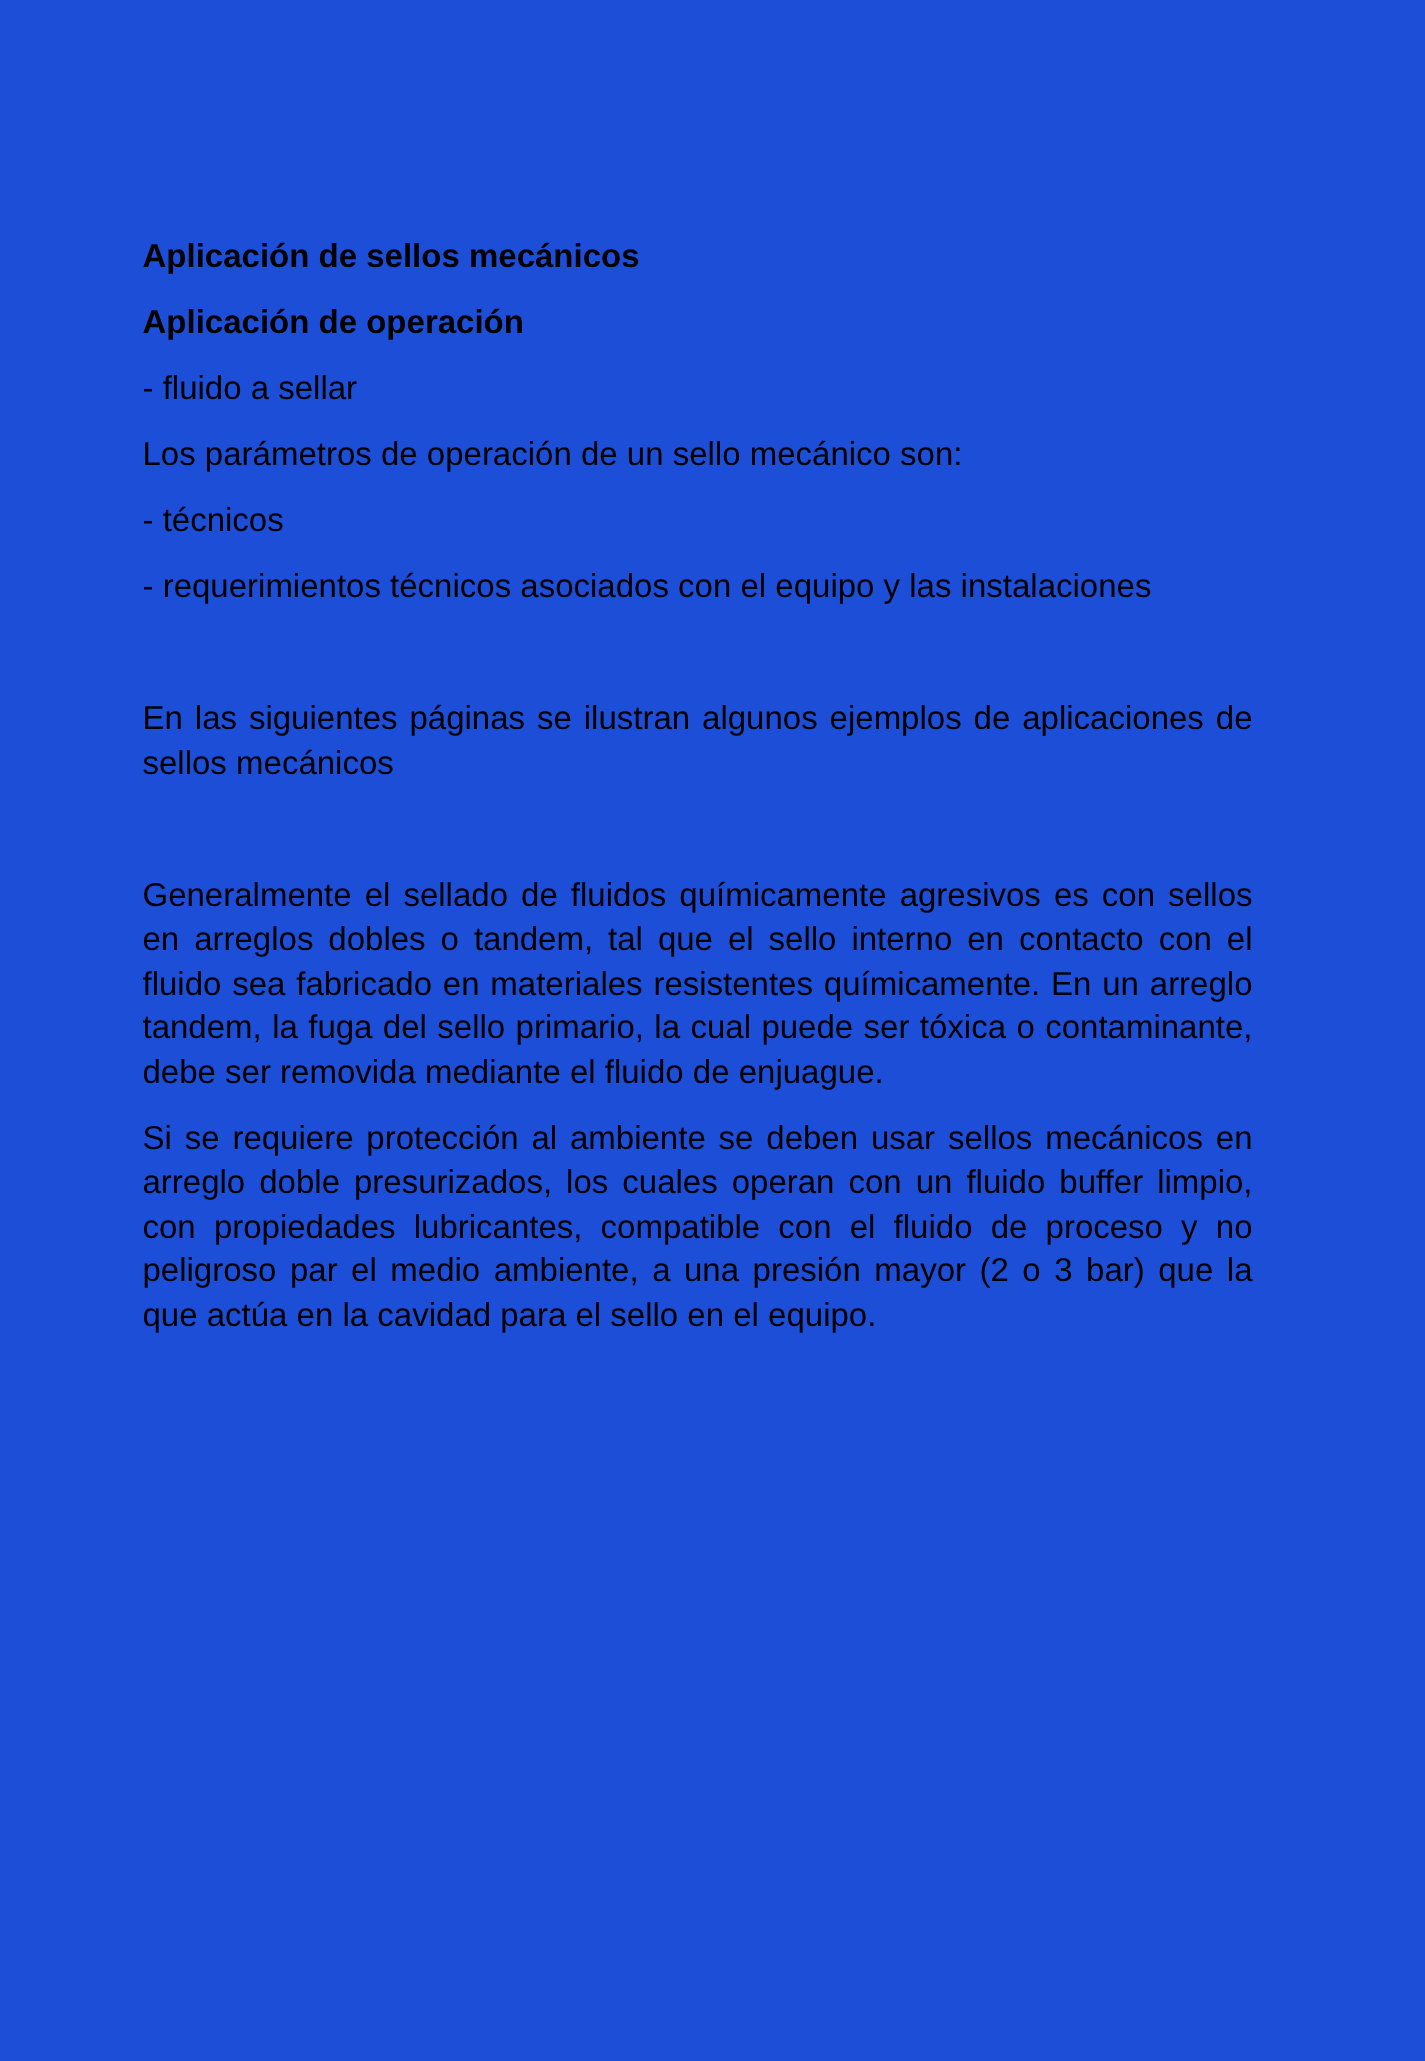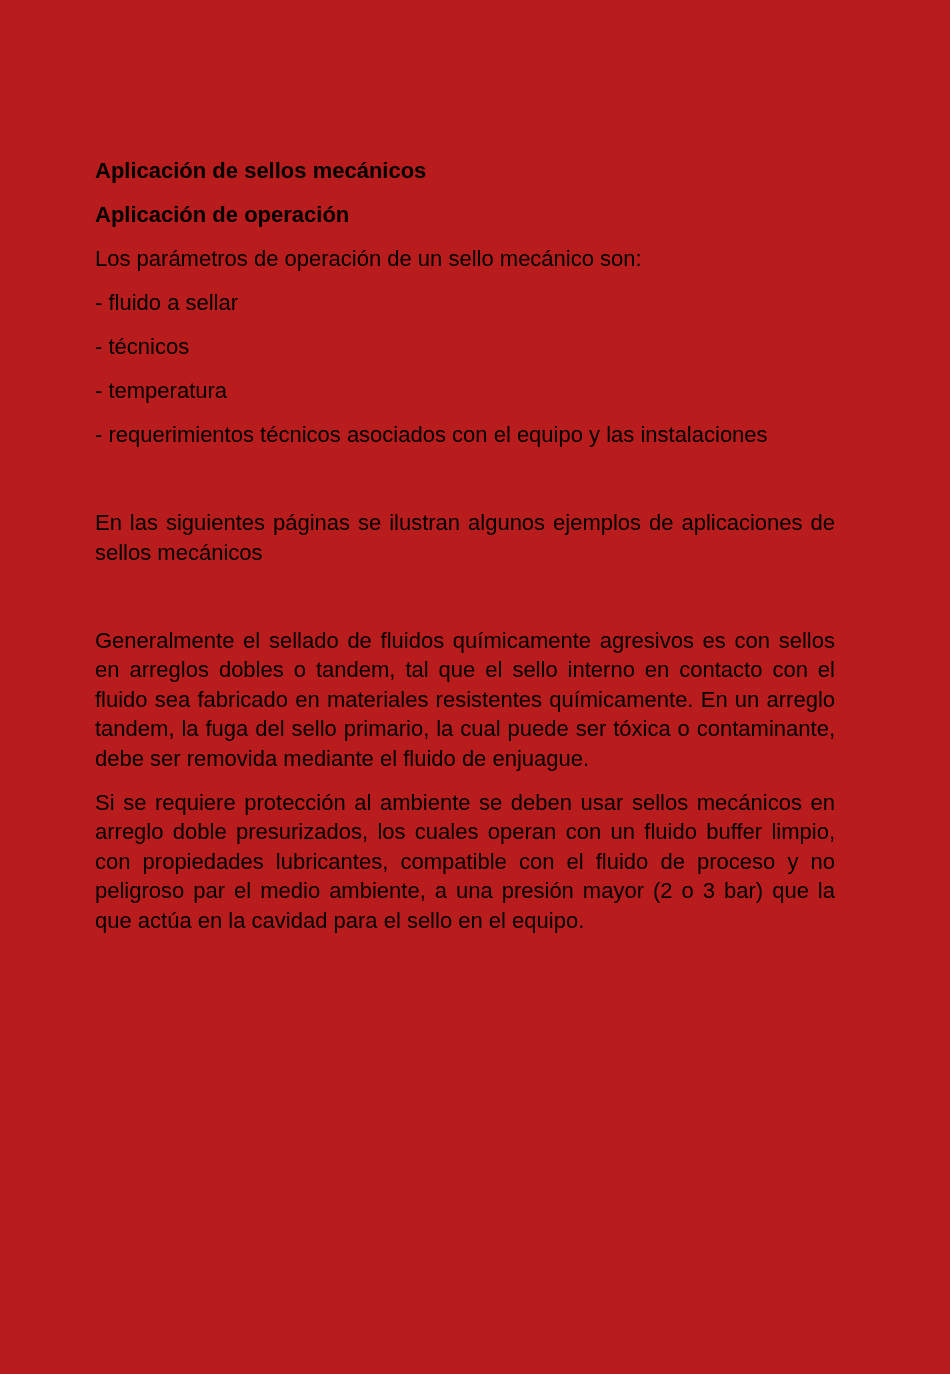--- a/index.html
+++ b/index.html
@@ -4,21 +4,21 @@
 <style>
   html, body {
     margin: 0;
     padding: 0;
     background: #ffffff;
   }
   .page {
     position: relative;
     width: 950px;
     height: 1374px;
-    background: #b91c1c;
+    background: #1d4ed8;
     color: #000000;
     box-sizing: border-box;
     padding: 156px 115px 12px 95px;
     font-family: "Liberation Sans", "DejaVu Sans", sans-serif;
     overflow: hidden;
   }
   .doc h2 {
     margin: 0 0 14.5px 0;
     font-size: 22px;
     line-height: 29.5px;
@@ -40,27 +40,26 @@
 </style>
 </head>
 <body>
 
 <div class="page doc">
 
   <h2>Aplicación de sellos mecánicos</h2>
 
   <h2>Aplicación de operación</h2>
 
+  <p class="justify">- fluido a sellar</p>
+
   <p class="justify">Los parámetros de operación de un sello mecánico son:</p>
-
-  <p class="justify">- fluido a sellar</p>
 
   <p class="justify">- técnicos</p>
 
-  <p class="justify">- temperatura</p>
 
 
   <p class="justify gap-after">- requerimientos técnicos asociados con el equipo y las instalaciones</p>
 
   <p class="justify gap-after">En las siguientes páginas se ilustran algunos ejemplos de aplicaciones de sellos mecánicos</p>
 
 
   <p class="justify">Generalmente el sellado de fluidos químicamente agresivos es con sellos en arreglos dobles o tandem, tal que el sello interno en contacto con el fluido sea fabricado en materiales resistentes químicamente. En un arreglo tandem, la fuga del sello primario, la cual puede ser tóxica o contaminante, debe ser removida mediante el fluido de enjuague.</p>
 
   <p class="justify">Si se requiere protección al ambiente se deben usar sellos mecánicos en arreglo doble presurizados, los cuales operan con un fluido buffer limpio, con propiedades lubricantes, compatible con el fluido de proceso y no peligroso par el medio ambiente, a una presión mayor (2 o 3 bar) que la que actúa en la cavidad para el sello en el equipo.</p>

